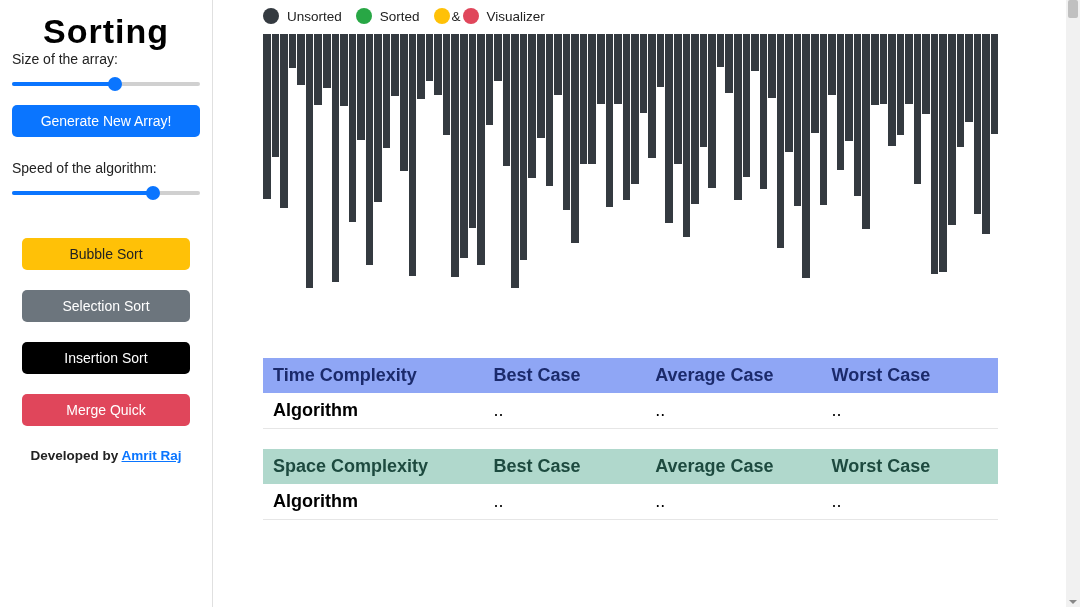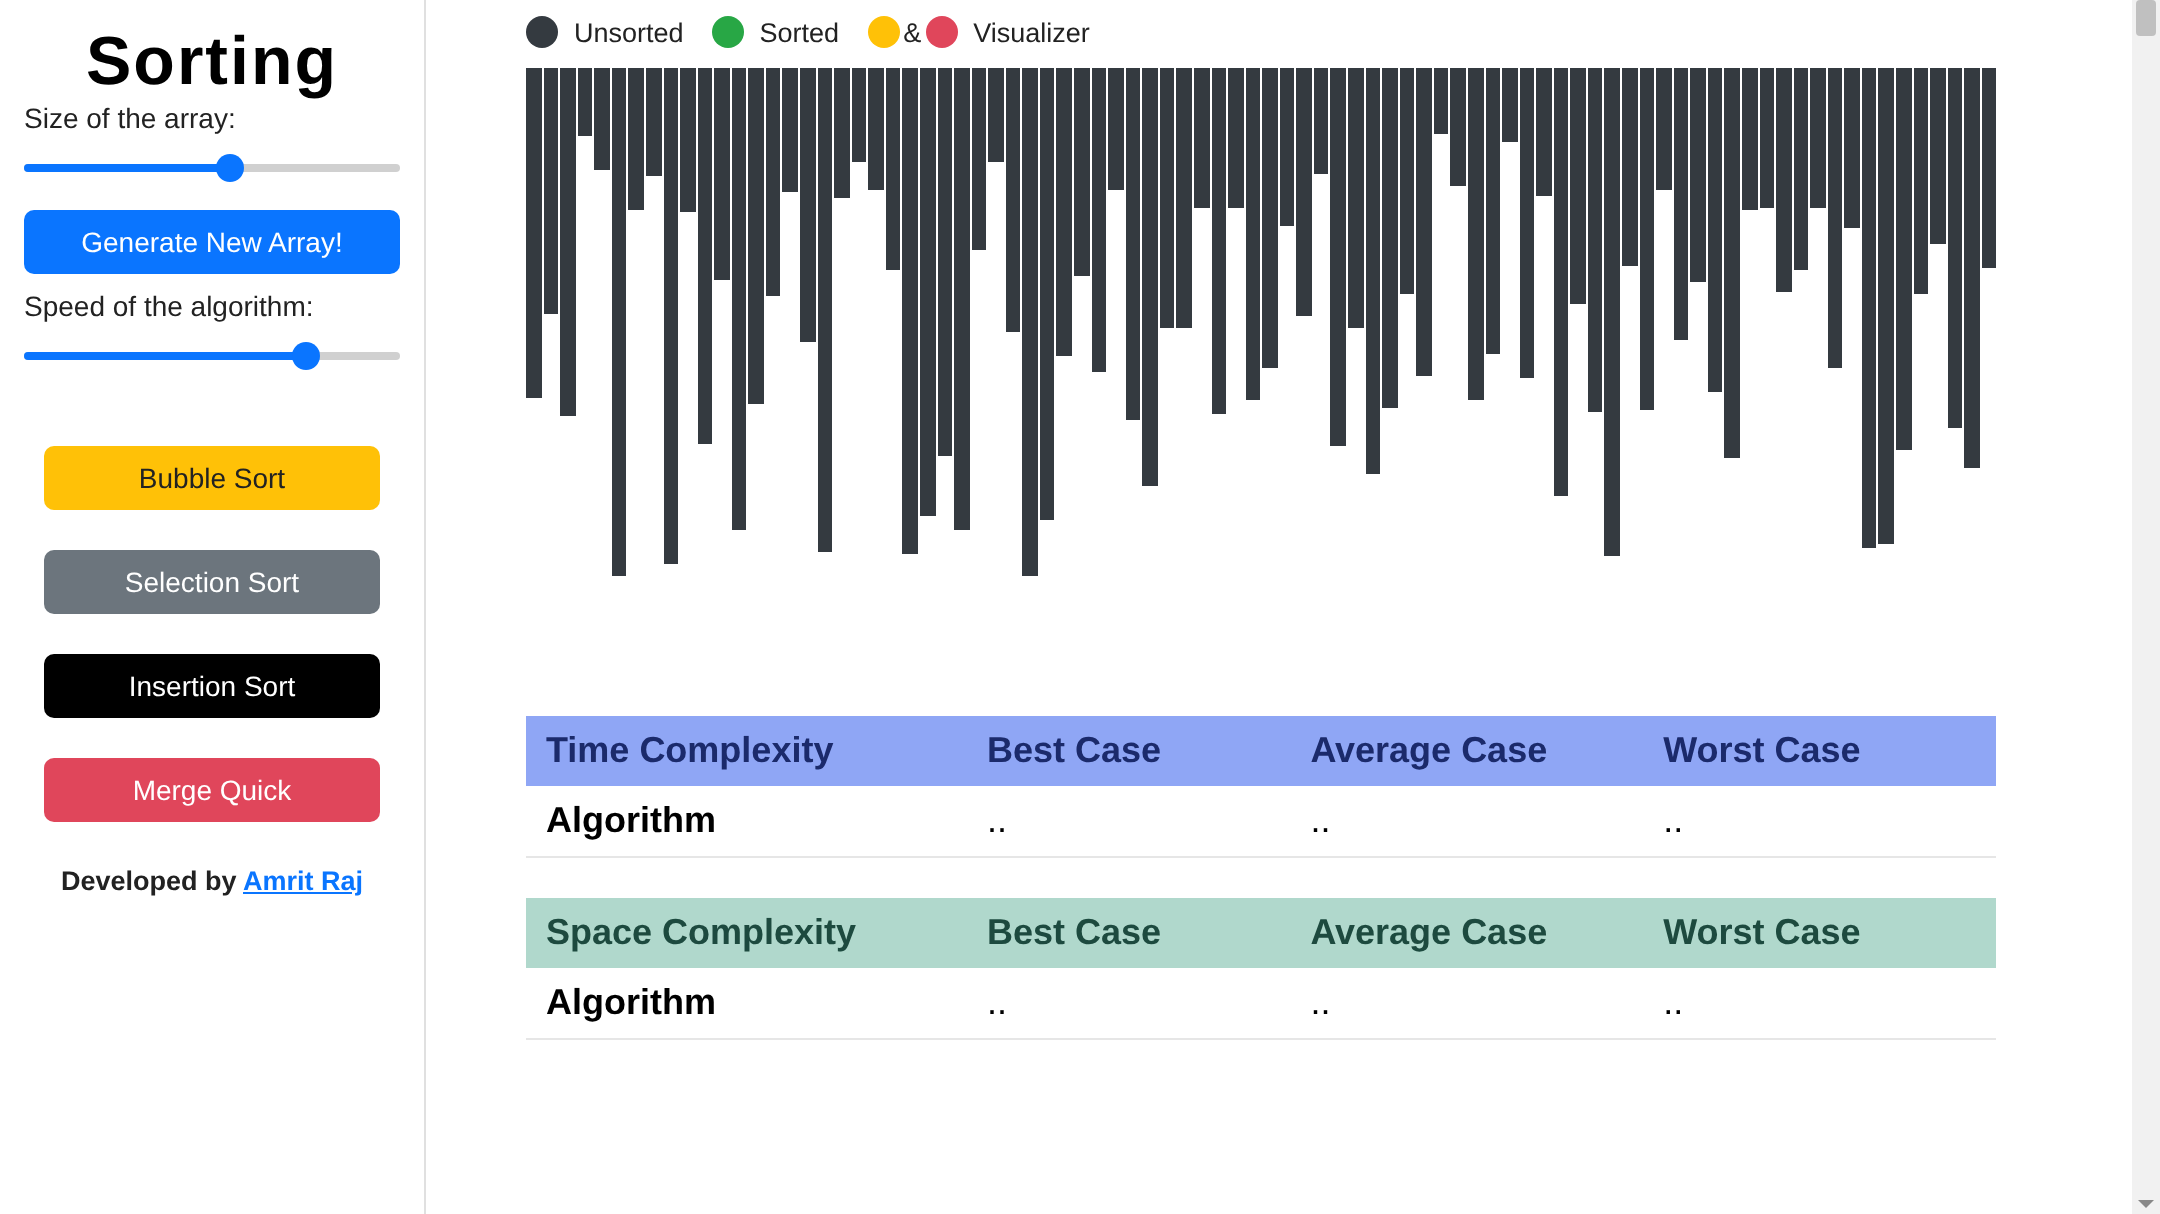--- a/index.html
+++ b/index.html
@@ -85,21 +85,21 @@
     display: block;
     width: 100%;
     border: none;
     border-radius: 5px;
     padding: 8px 0;
     font-size: 14px;
     color: #fff;
     cursor: pointer;
     margin-bottom: 16px;
   }
-  .gen-btn { background: #0a75ff; margin-bottom: 8px;}
+  .gen-btn { background: #0a75ff; margin-bottom: 23px;}
   .algo-col { padding: 0 10px; }
   .algo-btn { margin-bottom: 20px; }
   .footer {
     text-align: center;
     font-size: 13.5px;
     color: #222;
     margin-top: 2px;
     font-weight: bold;
   }
   .footer a { color: #0a75ff; text-decoration: underline; }

